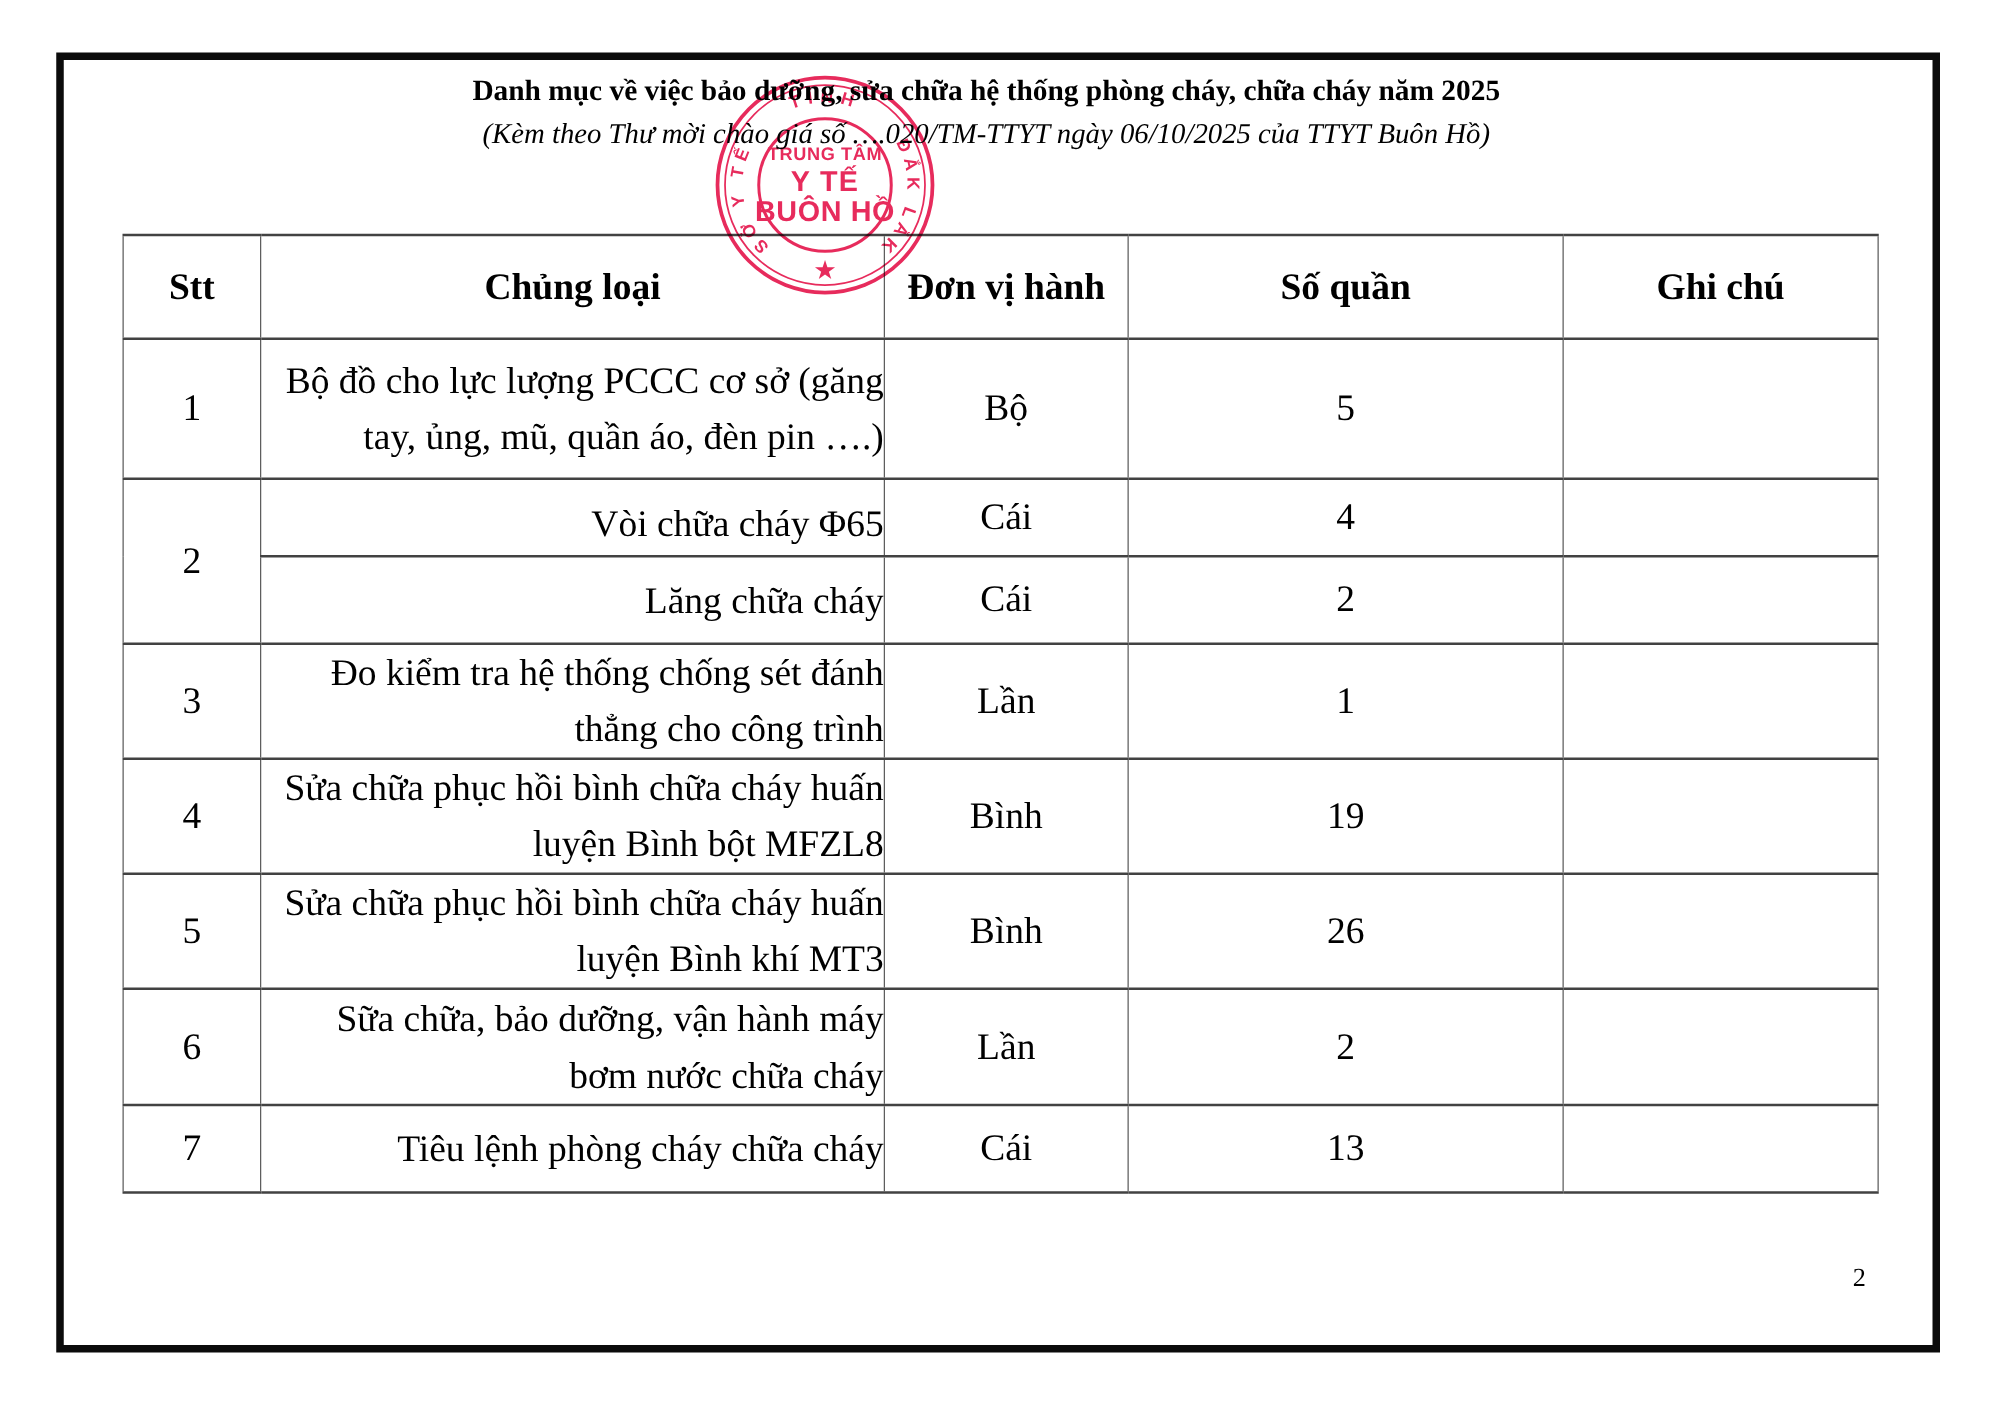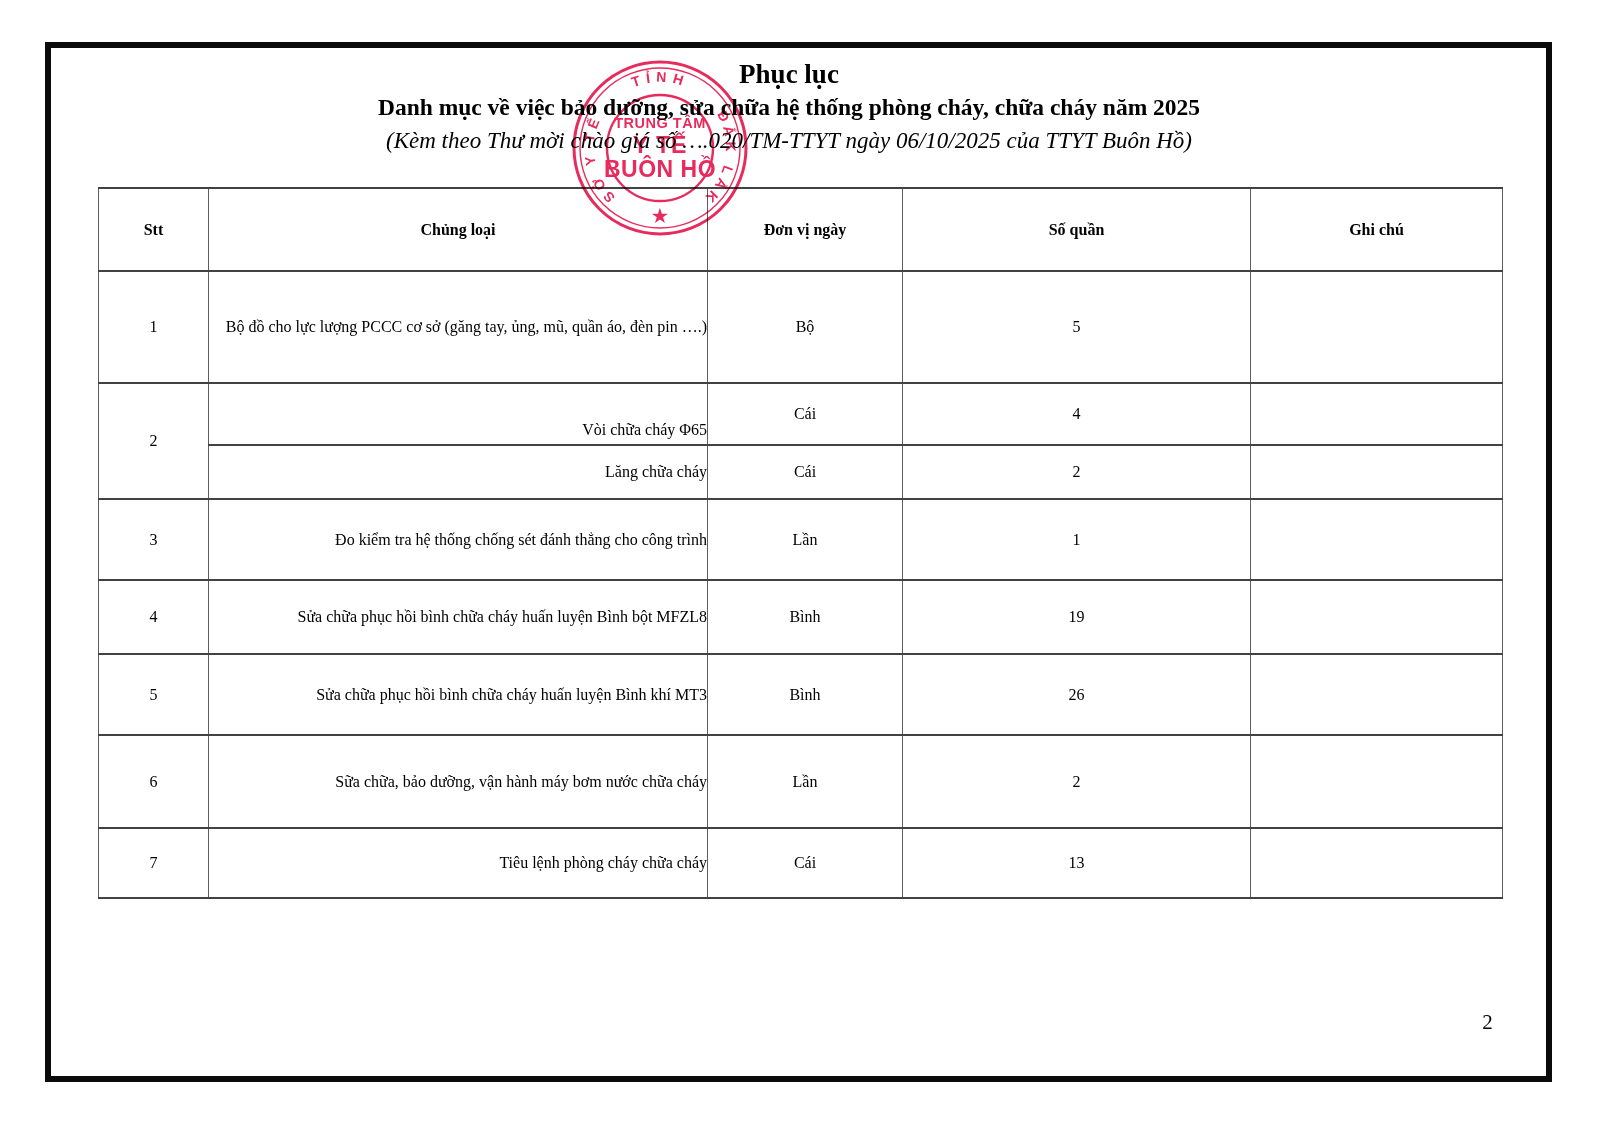--- a/index.html
+++ b/index.html
@@ -50,21 +50,21 @@
     width: 1404px;
     border-collapse: collapse;
     table-layout: fixed;
     z-index: 1;
     background: transparent;
   }
   table.items th, table.items td {
     border-style: solid;
     border-width: 2.2px 1.4px;
     border-color: #424242 #5e5e5e;
-    font-size: 16px;
+    font-size: 30px;
     vertical-align: middle;
     padding: 0;
     background: transparent;
     overflow: hidden;
   }
   table.items th {
     font-weight: bold;
     text-align: center;
   }
   td.c-stt, td.c-unit, td.c-qty { text-align: center; }
@@ -73,21 +73,21 @@
     padding: 8px 12px 8px 14px;
     line-height: 1.5;
   }
   td.c-desc.v-bottom {
     vertical-align: bottom;
     padding-bottom: 2px;
   }
   tr.h-head { height: 83px; }
   tr.h-r1 { height: 112px; }
   tr.h-r2a { height: 62px; }
-  tr.h-r2b { height: 54px; }
+  tr.h-r2b { height: 70px; }
   tr.h-r3 { height: 81px; }
   tr.h-r4 { height: 74px; }
   tr.h-r5 { height: 81px; }
   tr.h-r6 { height: 93px; }
   tr.h-r7 { height: 70px; }
   .stamp {
     position: absolute;
     left: 560px; top: 48px;
     width: 200px; height: 200px;
     z-index: 3;
@@ -107,38 +107,37 @@
   }
 </style>
 </head>
 <body>
 
 <div class="page">
 
   <div class="frame"></div>
 
   <div class="titles">
-    <div class="title-main">Phục lục</div>
     <div class="title-sub">Danh mục về việc bảo dưỡng, sửa chữa hệ thống phòng cháy, chữa cháy năm 2025</div>
     <div class="title-ref">(Kèm theo Thư mời chào giá số ….020/TM-TTYT ngày 06/10/2025  của TTYT Buôn Hồ)</div>
   </div>
 
   <table class="items">
     <colgroup>
       <col style="width:110px">
         <col style="width:499px">
         <col style="width:195px">
         <col style="width:348px">
         <col style="width:252px">
     </colgroup>
     <thead>
       <tr class="h-head">
         <th>Stt</th>
         <th>Chủng loại</th>
-        <th>Đơn vị ngày</th>
+        <th>Đơn vị hành</th>
         <th>Số quần</th>
         <th>Ghi chú</th>
       </tr>
     </thead>
     <tbody>
       <tr class="h-r1">
         <td class="c-stt">1</td>
         <td class="c-desc">Bộ đồ cho lực lượng PCCC cơ sở (găng tay, ủng, mũ, quần áo, đèn pin ….)</td>
         <td class="c-unit">Bộ</td>
         <td class="c-qty">5</td>

